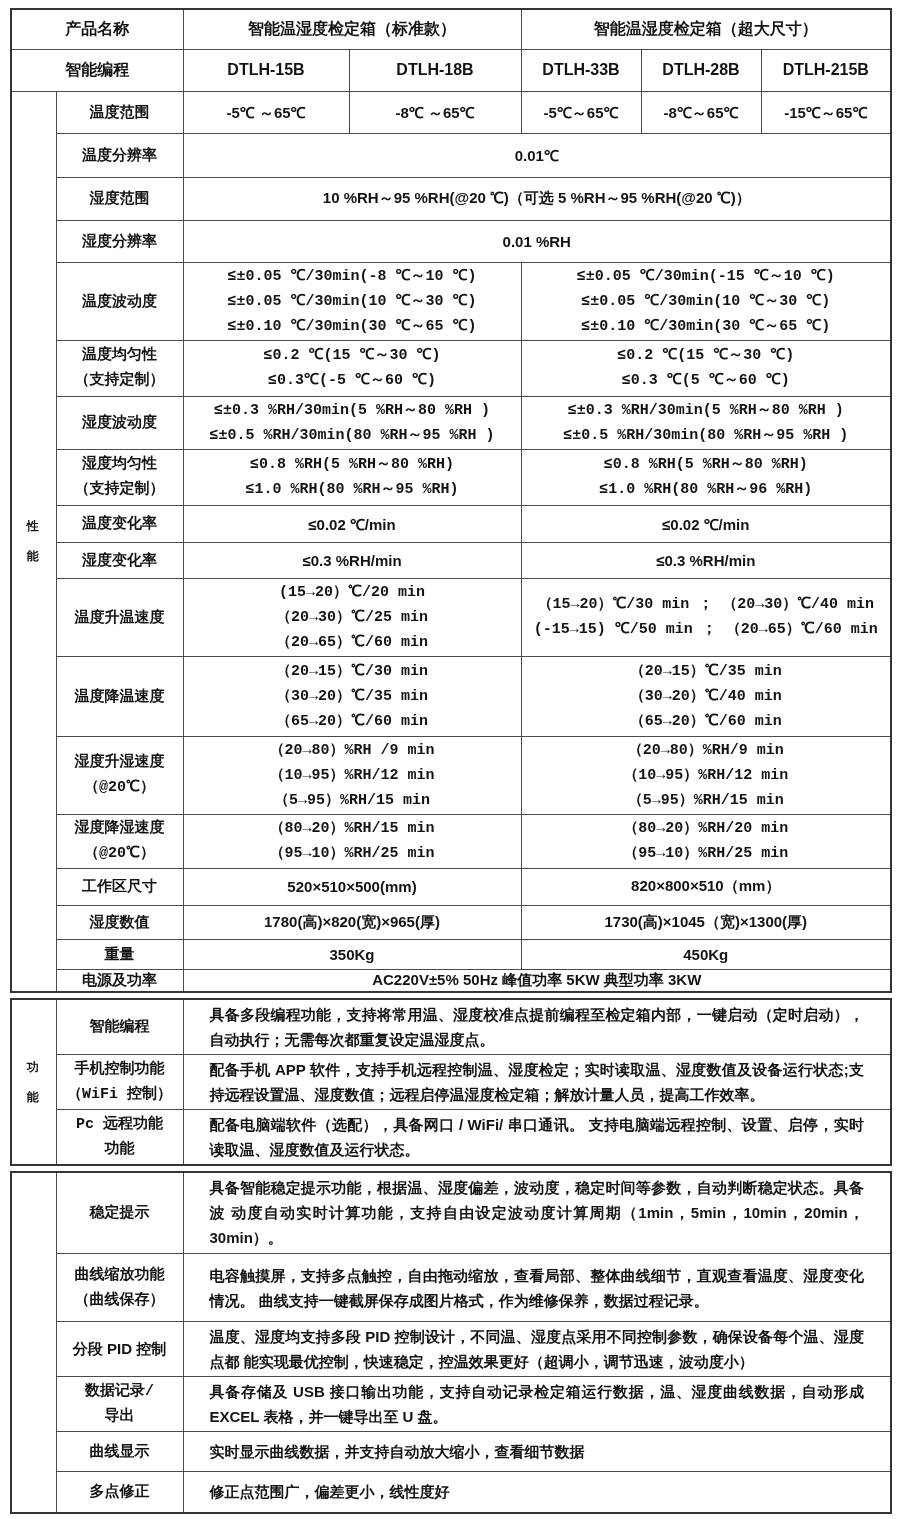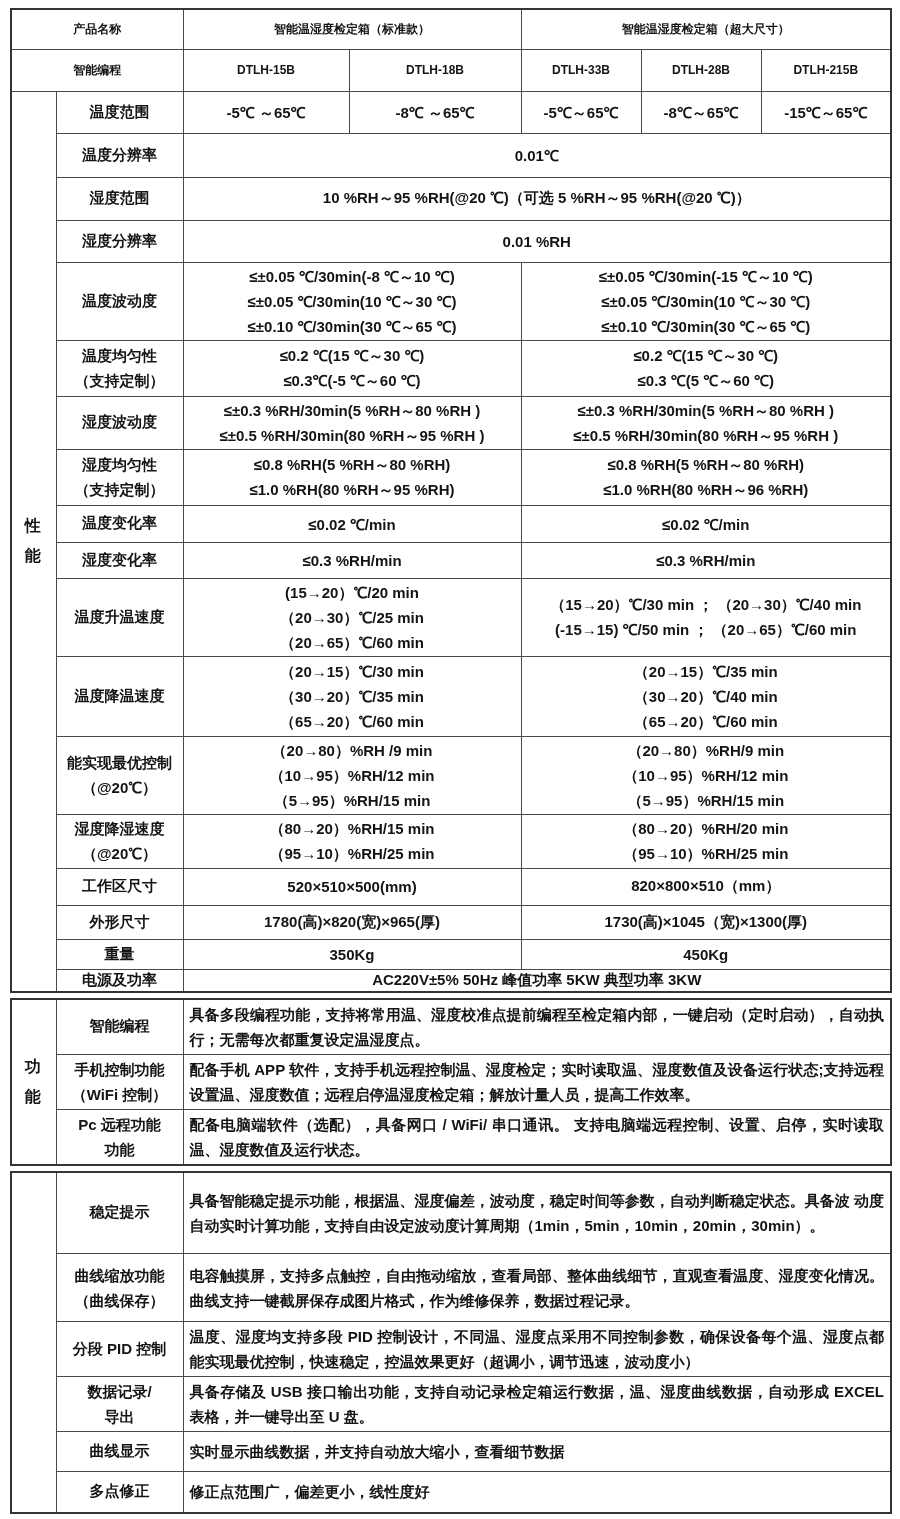--- a/index.html
+++ b/index.html
@@ -1,27 +1,27 @@
 <!DOCTYPE html>
 <html><head>
 <meta charset="utf-8">
 <style>
   html,body{margin:0;padding:0;background:#ffffff;}
   body{width:900px;height:1519px;font-family:"Liberation Sans",sans-serif;color:#141414;-webkit-font-smoothing:antialiased;}
   .page{padding:8px 10px 0 10px;}
   table{border-collapse:collapse;table-layout:fixed;width:880px;border:2px solid #343434;background:#fff;}
   .block{margin-bottom:5px;}
   td{border:1px solid #4a4a4a;vertical-align:middle;text-align:center;font-size:15px;font-weight:600;padding:1px 4px;overflow:hidden;}
-  td.hdr{font-size:12px;font-weight:700;}
+  td.hdr{font-size:16px;font-weight:700;}
   td.lbl{font-size:15px;}
-  td.desc{text-align:justify;padding:2px 6px;font-size:15px;line-height:25px;}
-  .ln{line-height:25px;white-space:nowrap;}
+  td.desc{text-align:justify;padding:2px 26px;font-size:15px;line-height:25px;}
+  .ln{line-height:25px;white-space:nowrap;font-family:Liberation Mono, monospace;}
   .lbl .ln{white-space:normal;}
   td.sec{padding:0;}
-  .vtxt{display:inline-block;width:1.15em;word-break:break-all;line-height:30px;font-size:16px;font-weight:600;letter-spacing:2px;}
+  .vtxt{display:inline-block;width:1.15em;word-break:break-all;line-height:30px;font-size:12px;font-weight:600;letter-spacing:2px;}
 </style>
 </head>
 <body>
 
 <div class="page">
 
   <table class="block">
     <colgroup>
       <col style="width:45px">
         <col style="width:127px">
@@ -165,21 +165,21 @@
       </td>
       <td colspan="3">
         <div class="ln">（20→15）℃/35 min</div>
         <div class="ln">（30→20）℃/40 min</div>
         <div class="ln">（65→20）℃/60 min</div>
       </td>
     </tr>
 
     <tr style="height:78px">
       <td class="lbl">
-        <div class="ln">能实现最优控制</div>
+        <div class="ln">湿度升湿速度</div>
         <div class="ln">（@20℃）</div>
       </td>
       <td colspan="2">
         <div class="ln">（20→80）%RH /9 min</div>
         <div class="ln">（10→95）%RH/12 min</div>
         <div class="ln">（5→95）%RH/15 min</div>
       </td>
       <td colspan="3">
         <div class="ln">（20→80）%RH/9 min</div>
         <div class="ln">（10→95）%RH/12 min</div>
@@ -202,21 +202,21 @@
       </td>
     </tr>
 
     <tr style="height:37px">
       <td class="lbl">工作区尺寸</td>
       <td colspan="2">520×510×500(mm)</td>
       <td colspan="3">820×800×510（mm）</td>
     </tr>
 
     <tr style="height:34px">
-      <td class="lbl">外形尺寸</td>
+      <td class="lbl">湿度数值</td>
       <td colspan="2">1780(高)×820(宽)×965(厚)</td>
       <td colspan="3">1730(高)×1045（宽)×1300(厚)</td>
     </tr>
 
     <tr style="height:30px">
       <td class="lbl">重量</td>
       <td colspan="2">350Kg</td>
       <td colspan="3">450Kg</td>
     </tr>
 

